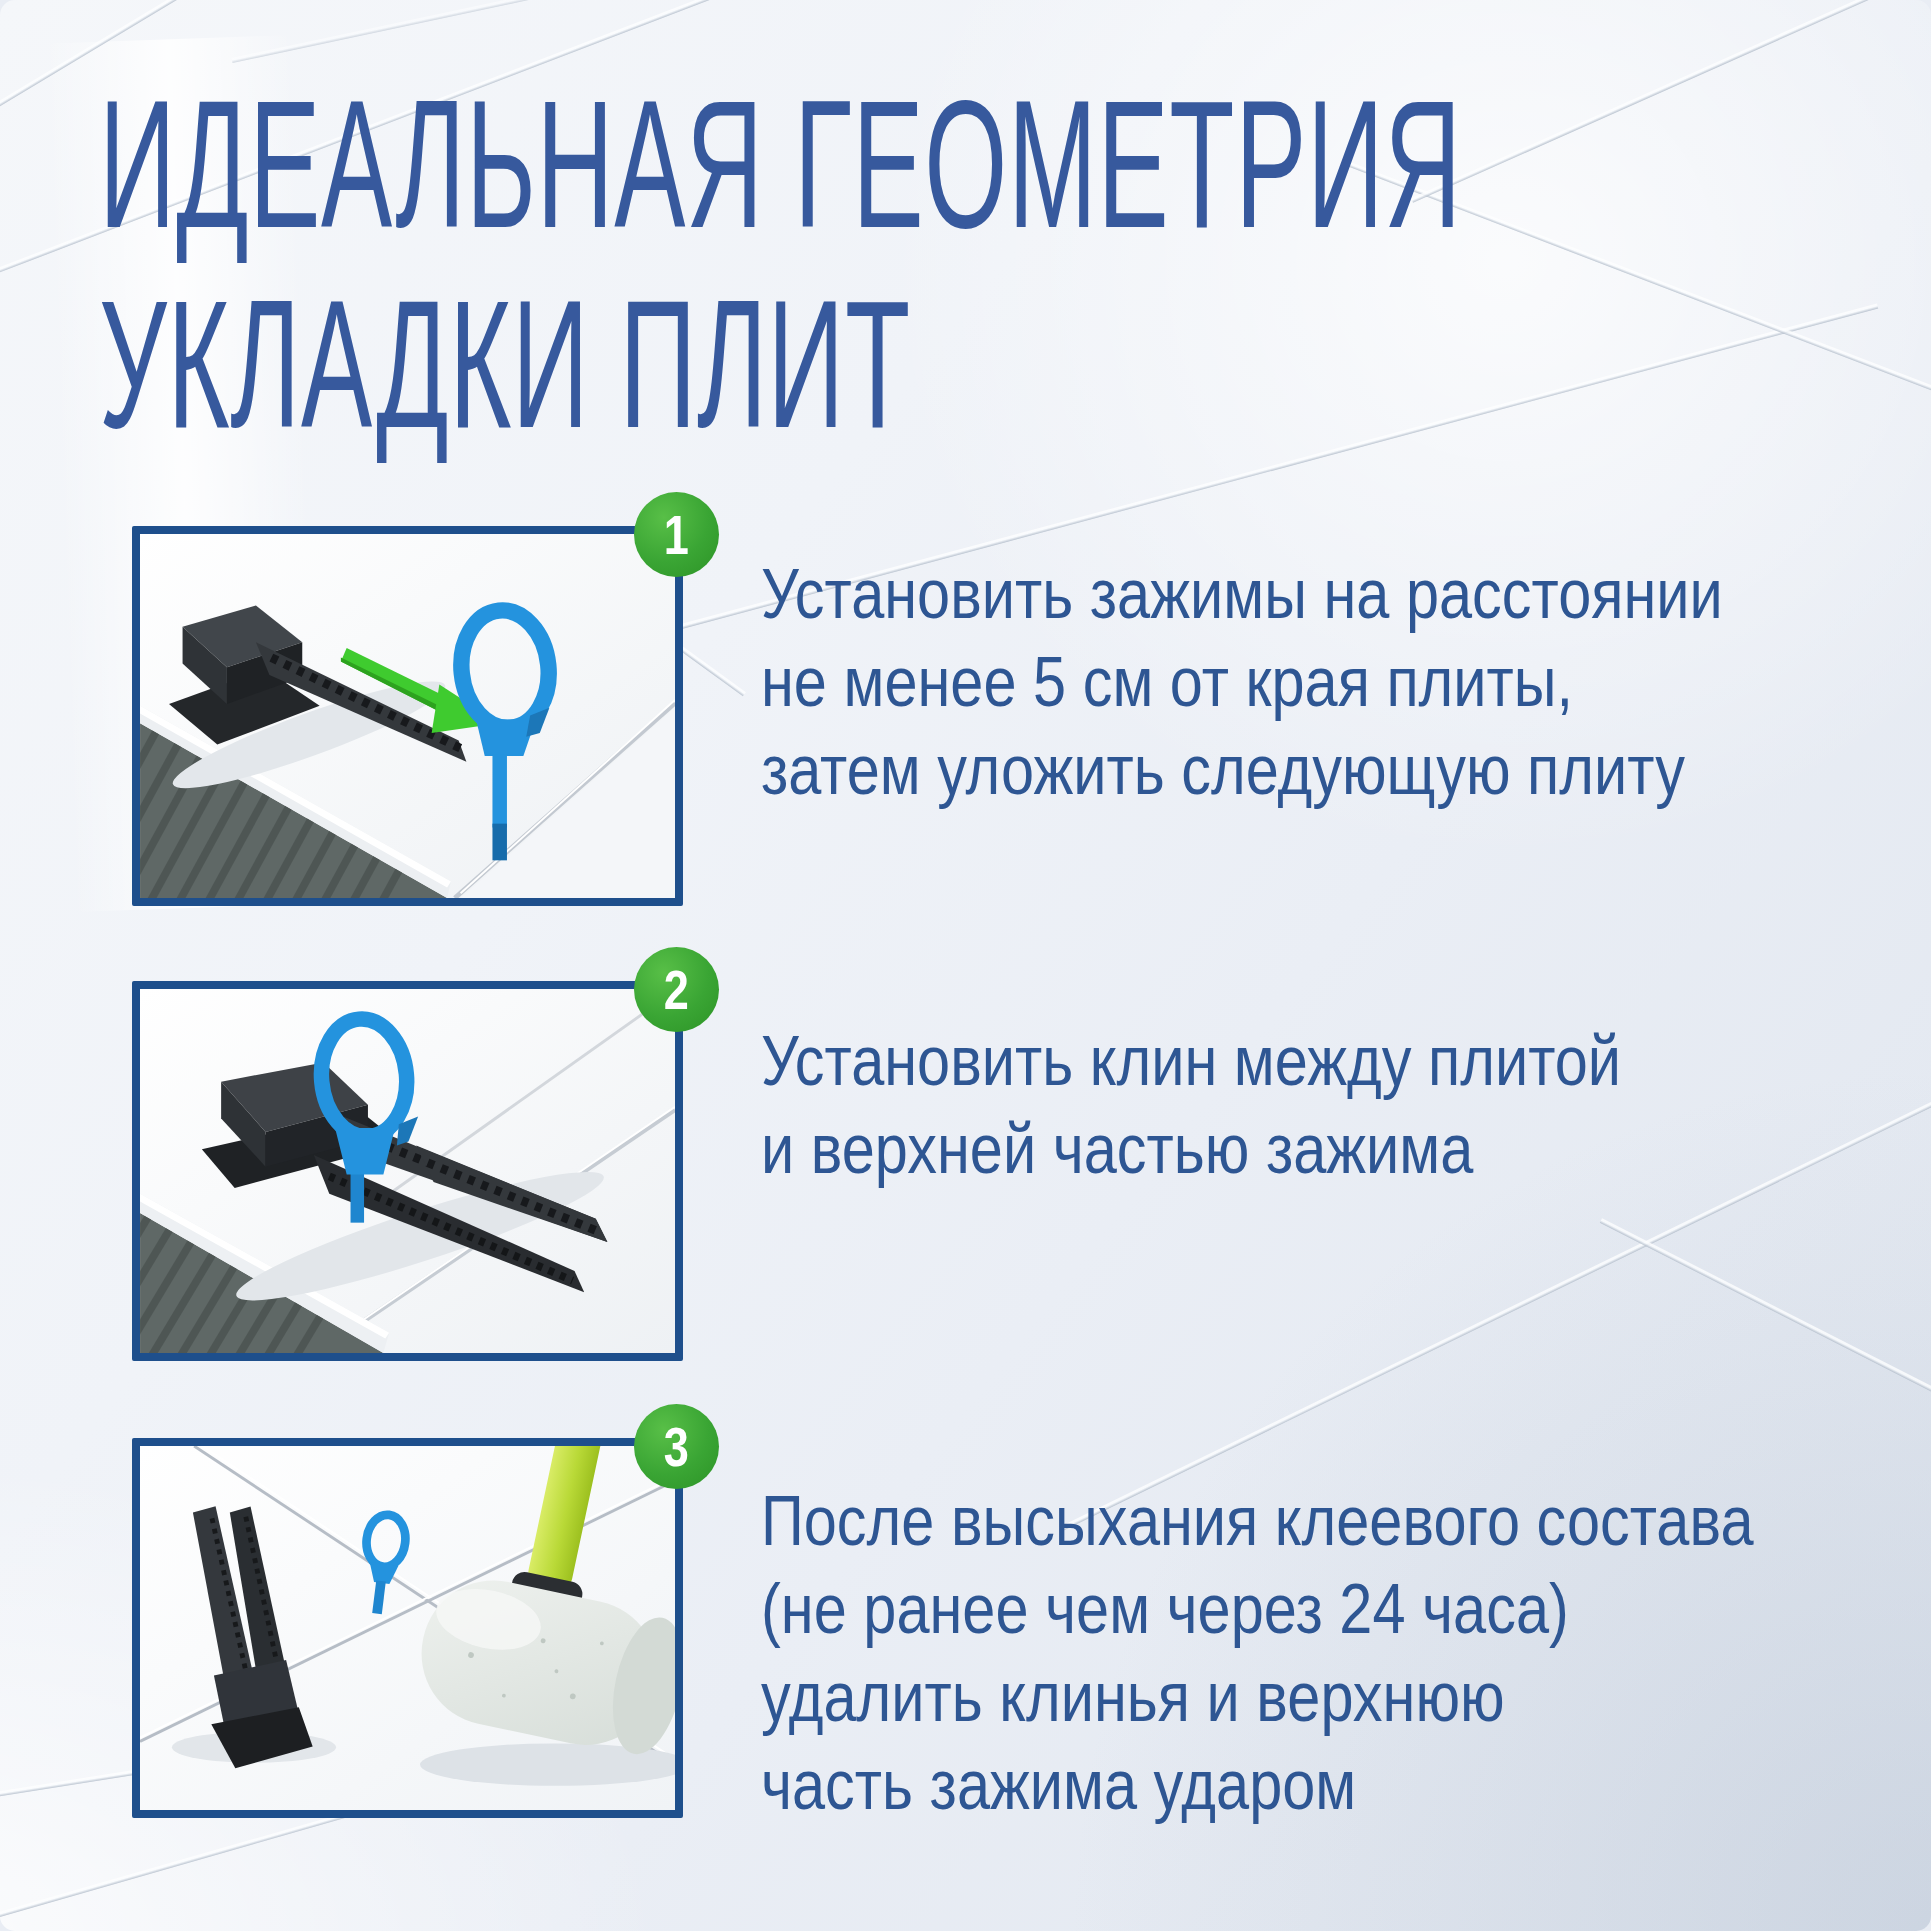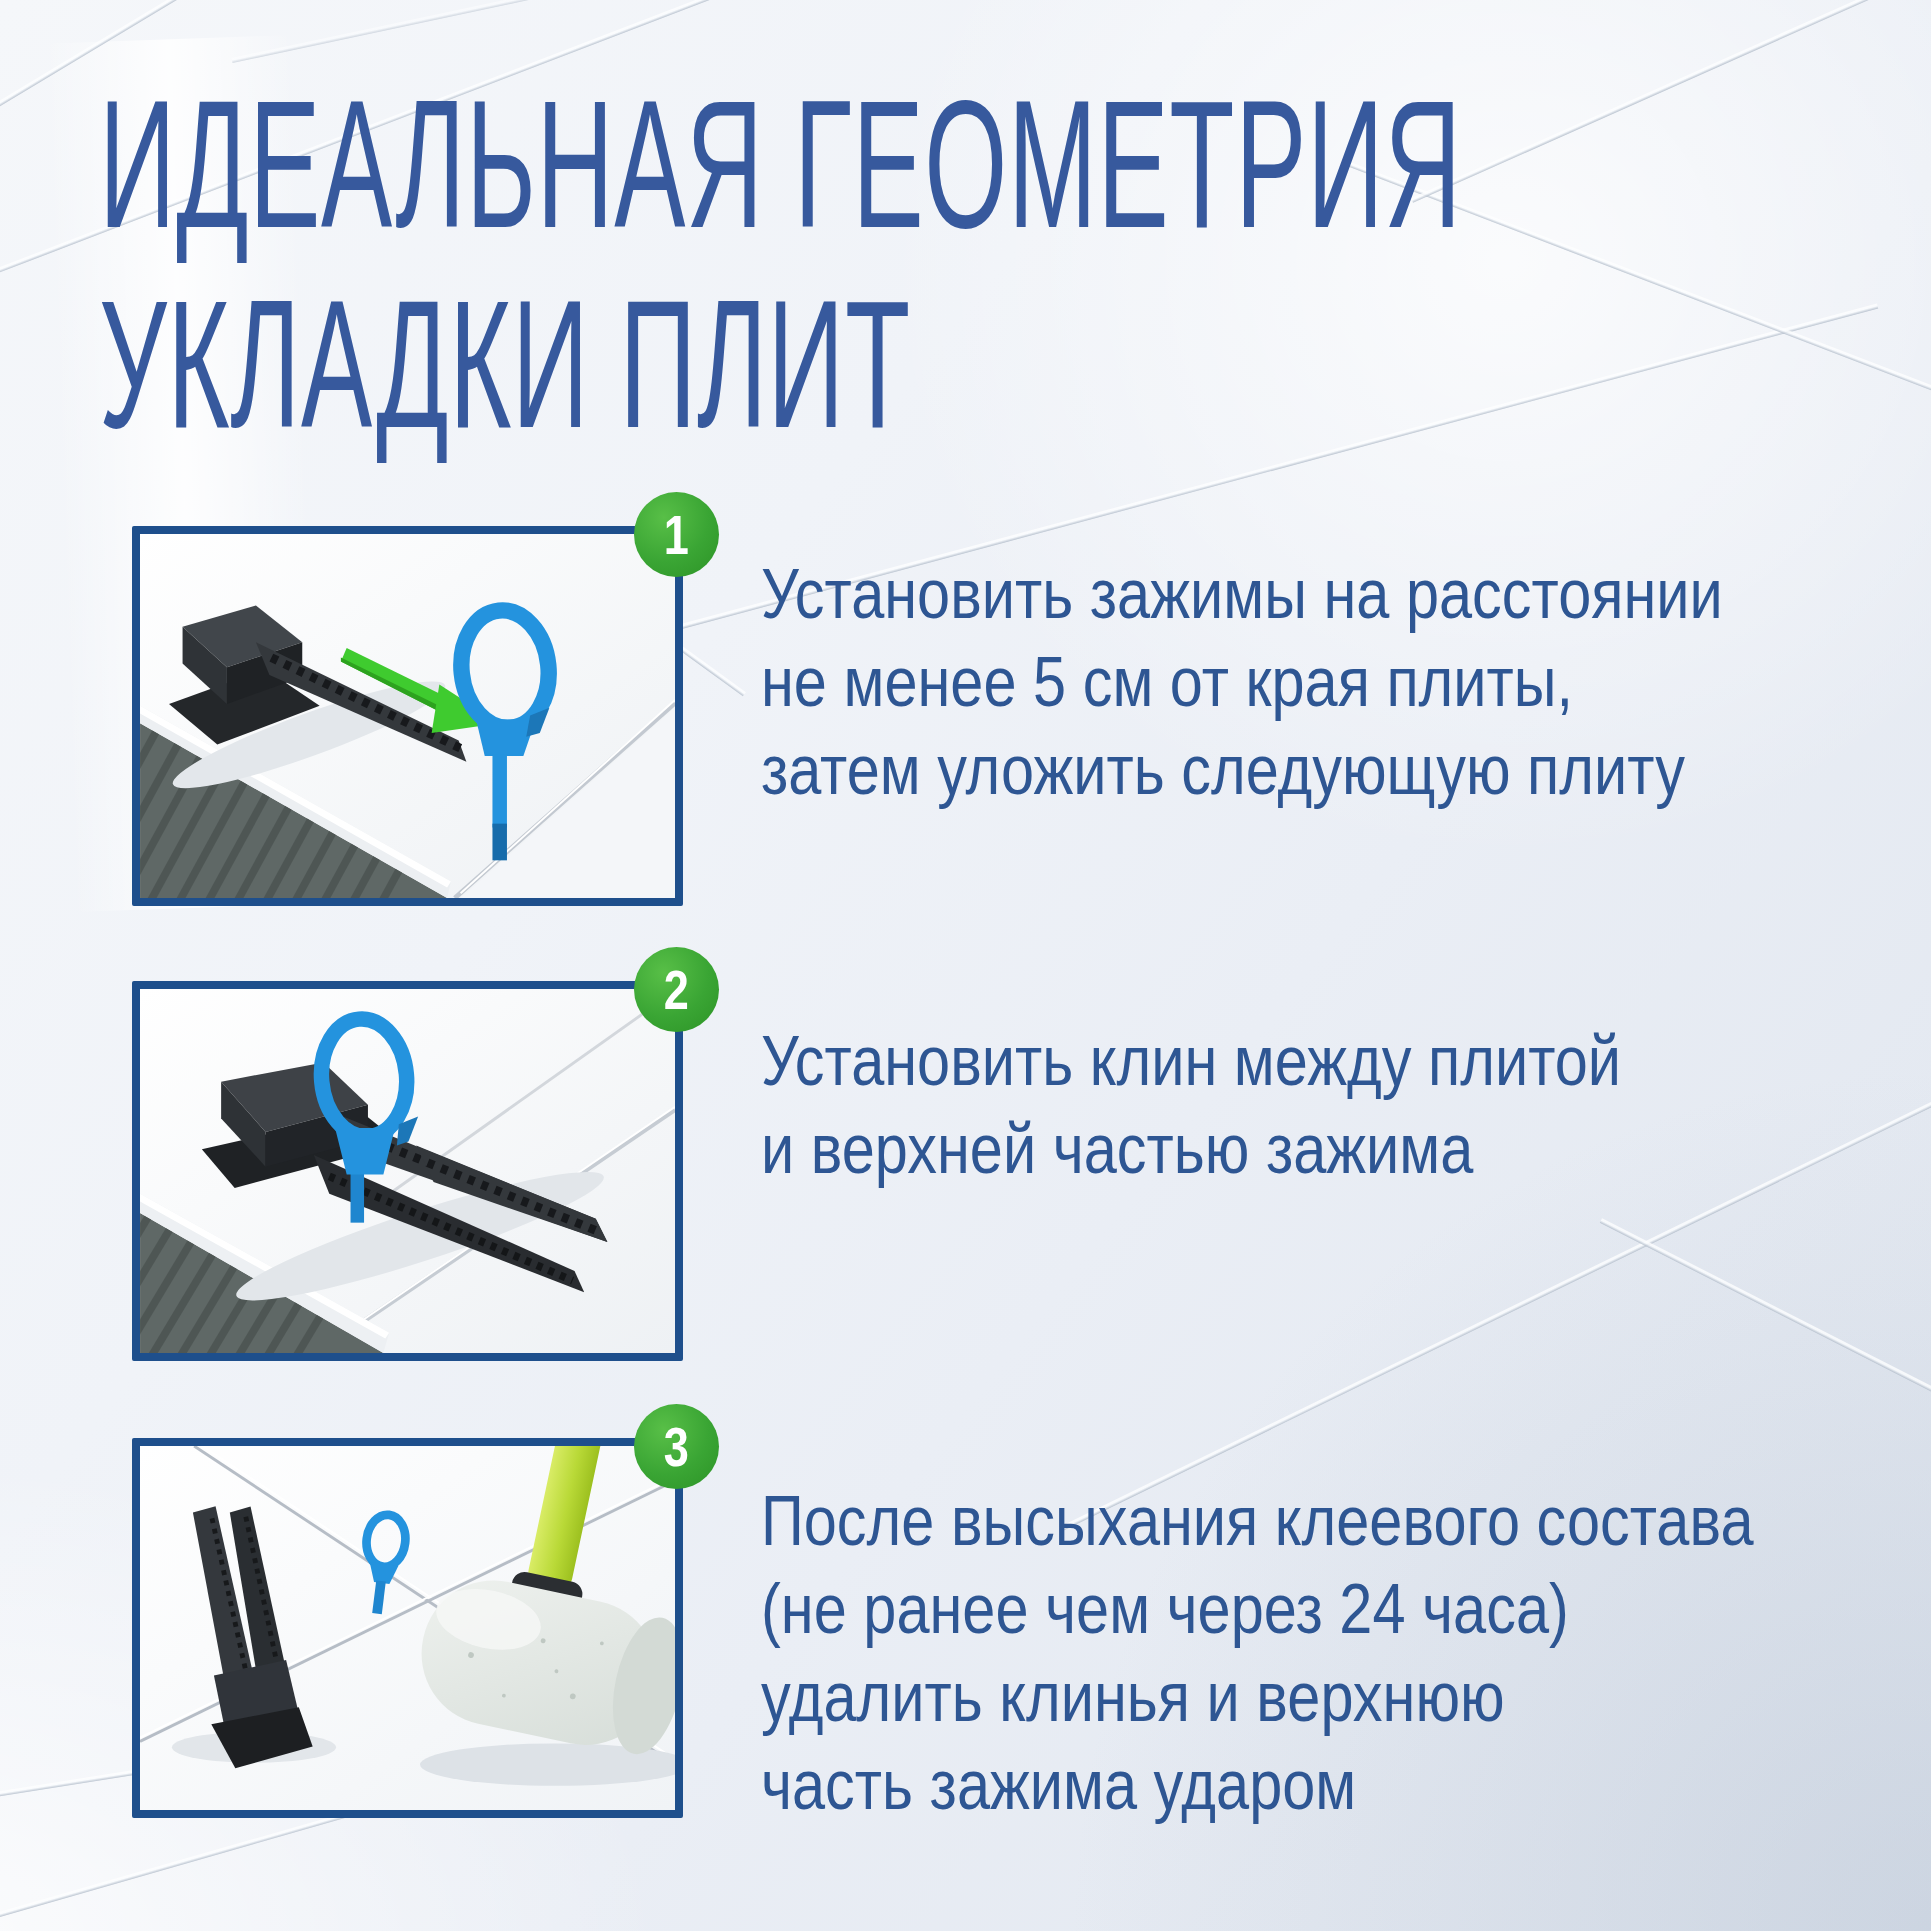--- a/index.html
+++ b/index.html
@@ -1,18 +1,18 @@
 <!DOCTYPE html>
 <html><head>
 <meta charset="utf-8">
 <style>
   html,body{margin:0;padding:0;background:#e9edf4;}
   body{font-family:"Liberation Sans","DejaVu Sans",sans-serif;}
   .poster{position:relative;width:1931px;height:1931px;overflow:hidden;
-    background:linear-gradient(128deg,#f5f7fa 0%,#f0f3f8 35%,#eaeef5 60%,#dfe5ee 100%);}
+    background:linear-gradient(128deg,#f5f7fa 0%,#f0f3f8 35%,#eaeef5 60%,#dfe5ee 100%);border-radius:15px;}
   
   .sheen{position:absolute;pointer-events:none;}
   .sheen1{left:58px;top:39px;width:251px;height:869px;transform:rotate(-2deg);
     background:linear-gradient(to right,rgba(255,255,255,0),rgba(255,255,255,.85) 50%,rgba(255,255,255,0));}
   .sheen2{left:869px;top:0;width:1062px;height:869px;
     background:radial-gradient(ellipse at 60% 30%,rgba(255,255,255,.75),rgba(255,255,255,0) 70%);}
   .sheen3{left:1062px;top:1062px;width:869px;height:869px;
     background:radial-gradient(ellipse at 100% 100%,rgba(173,186,204,.38),rgba(173,186,204,0) 70%);}
   .sheen4{left:-97px;top:1448px;width:772px;height:502px;
     background:radial-gradient(ellipse at 0% 100%,rgba(255,255,255,.8),rgba(255,255,255,0) 70%);}

